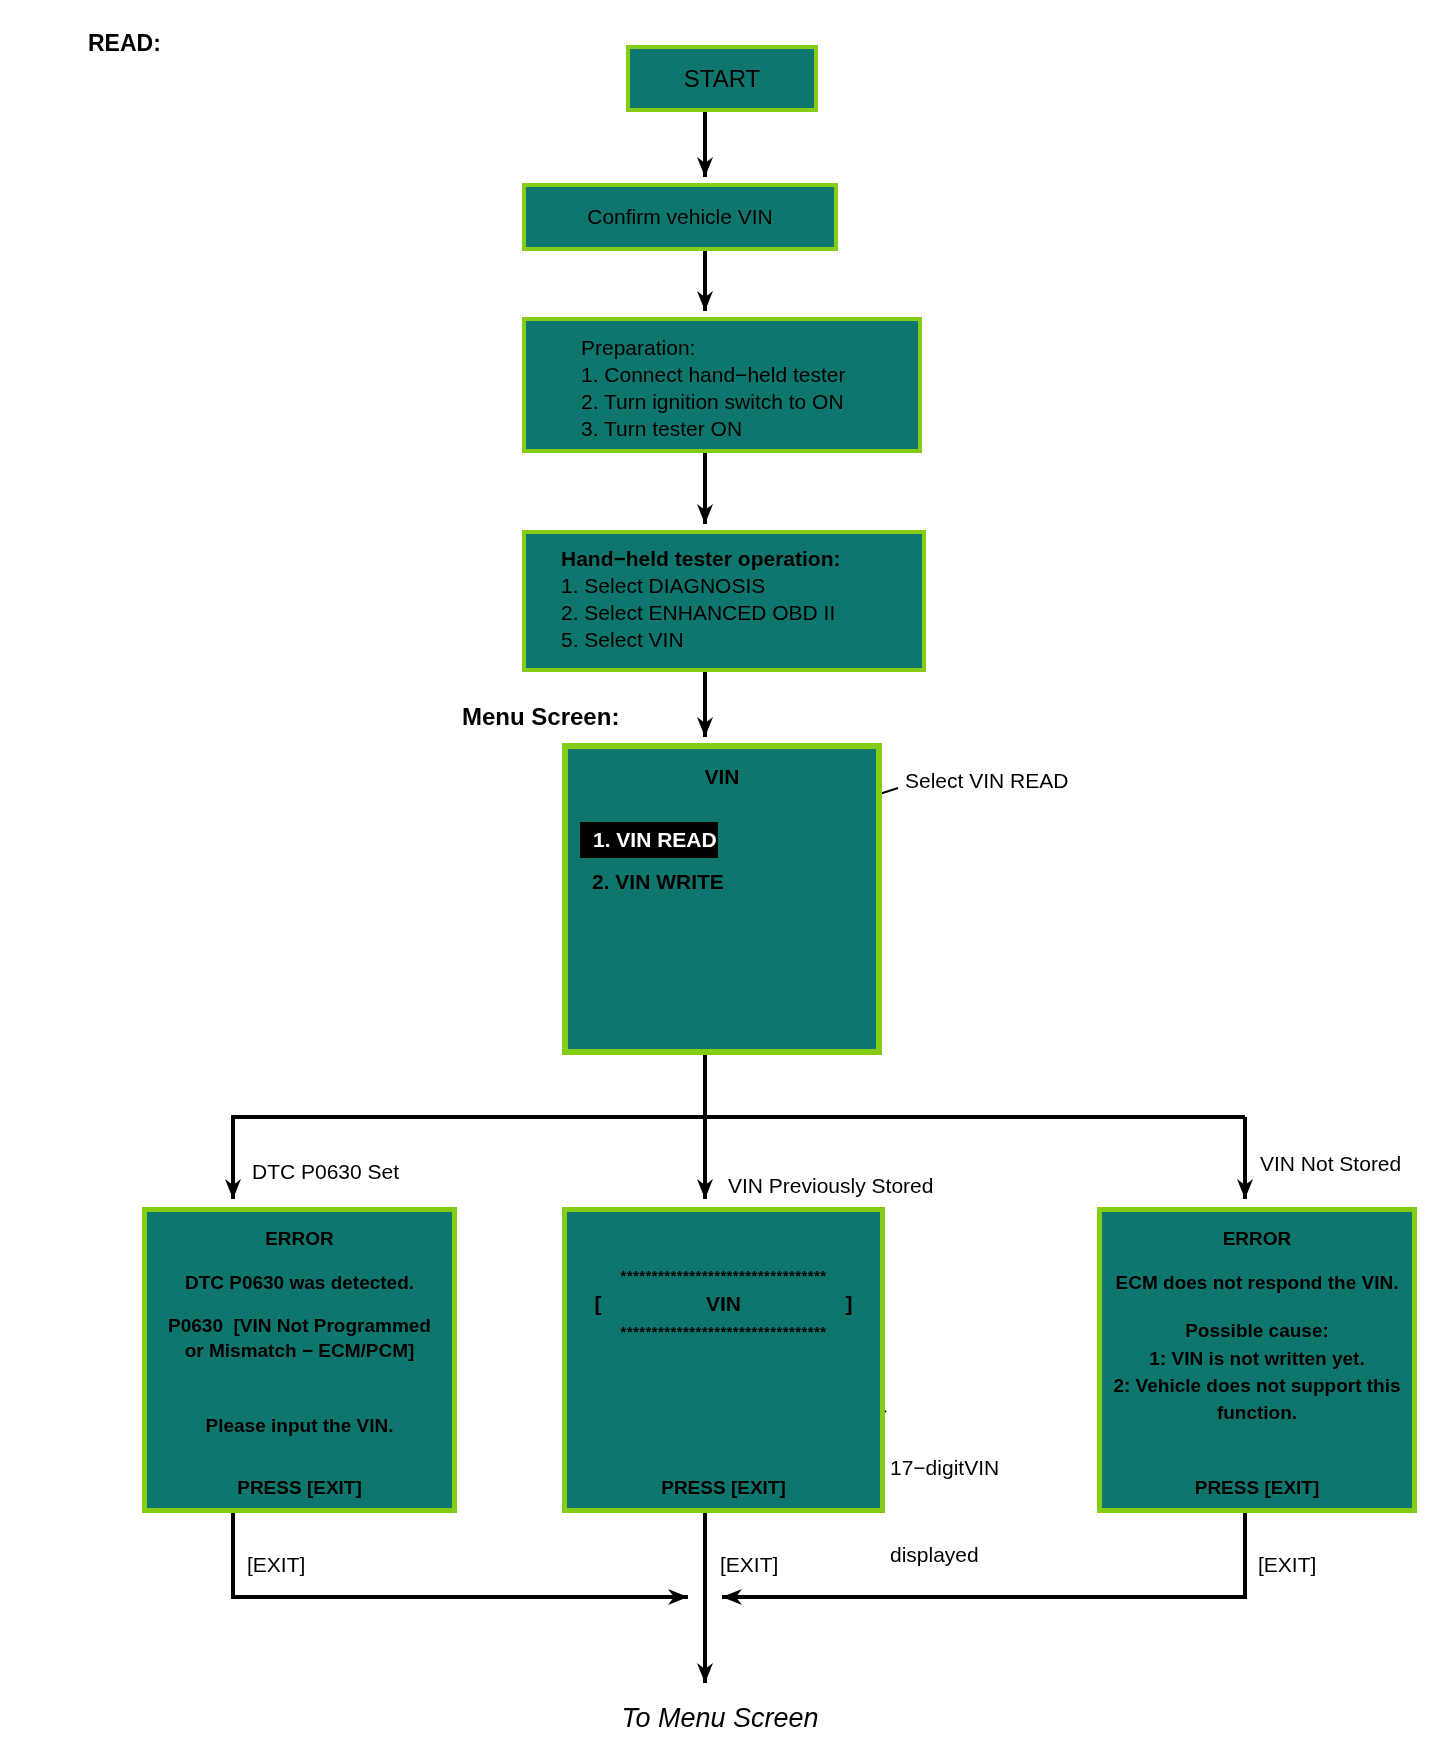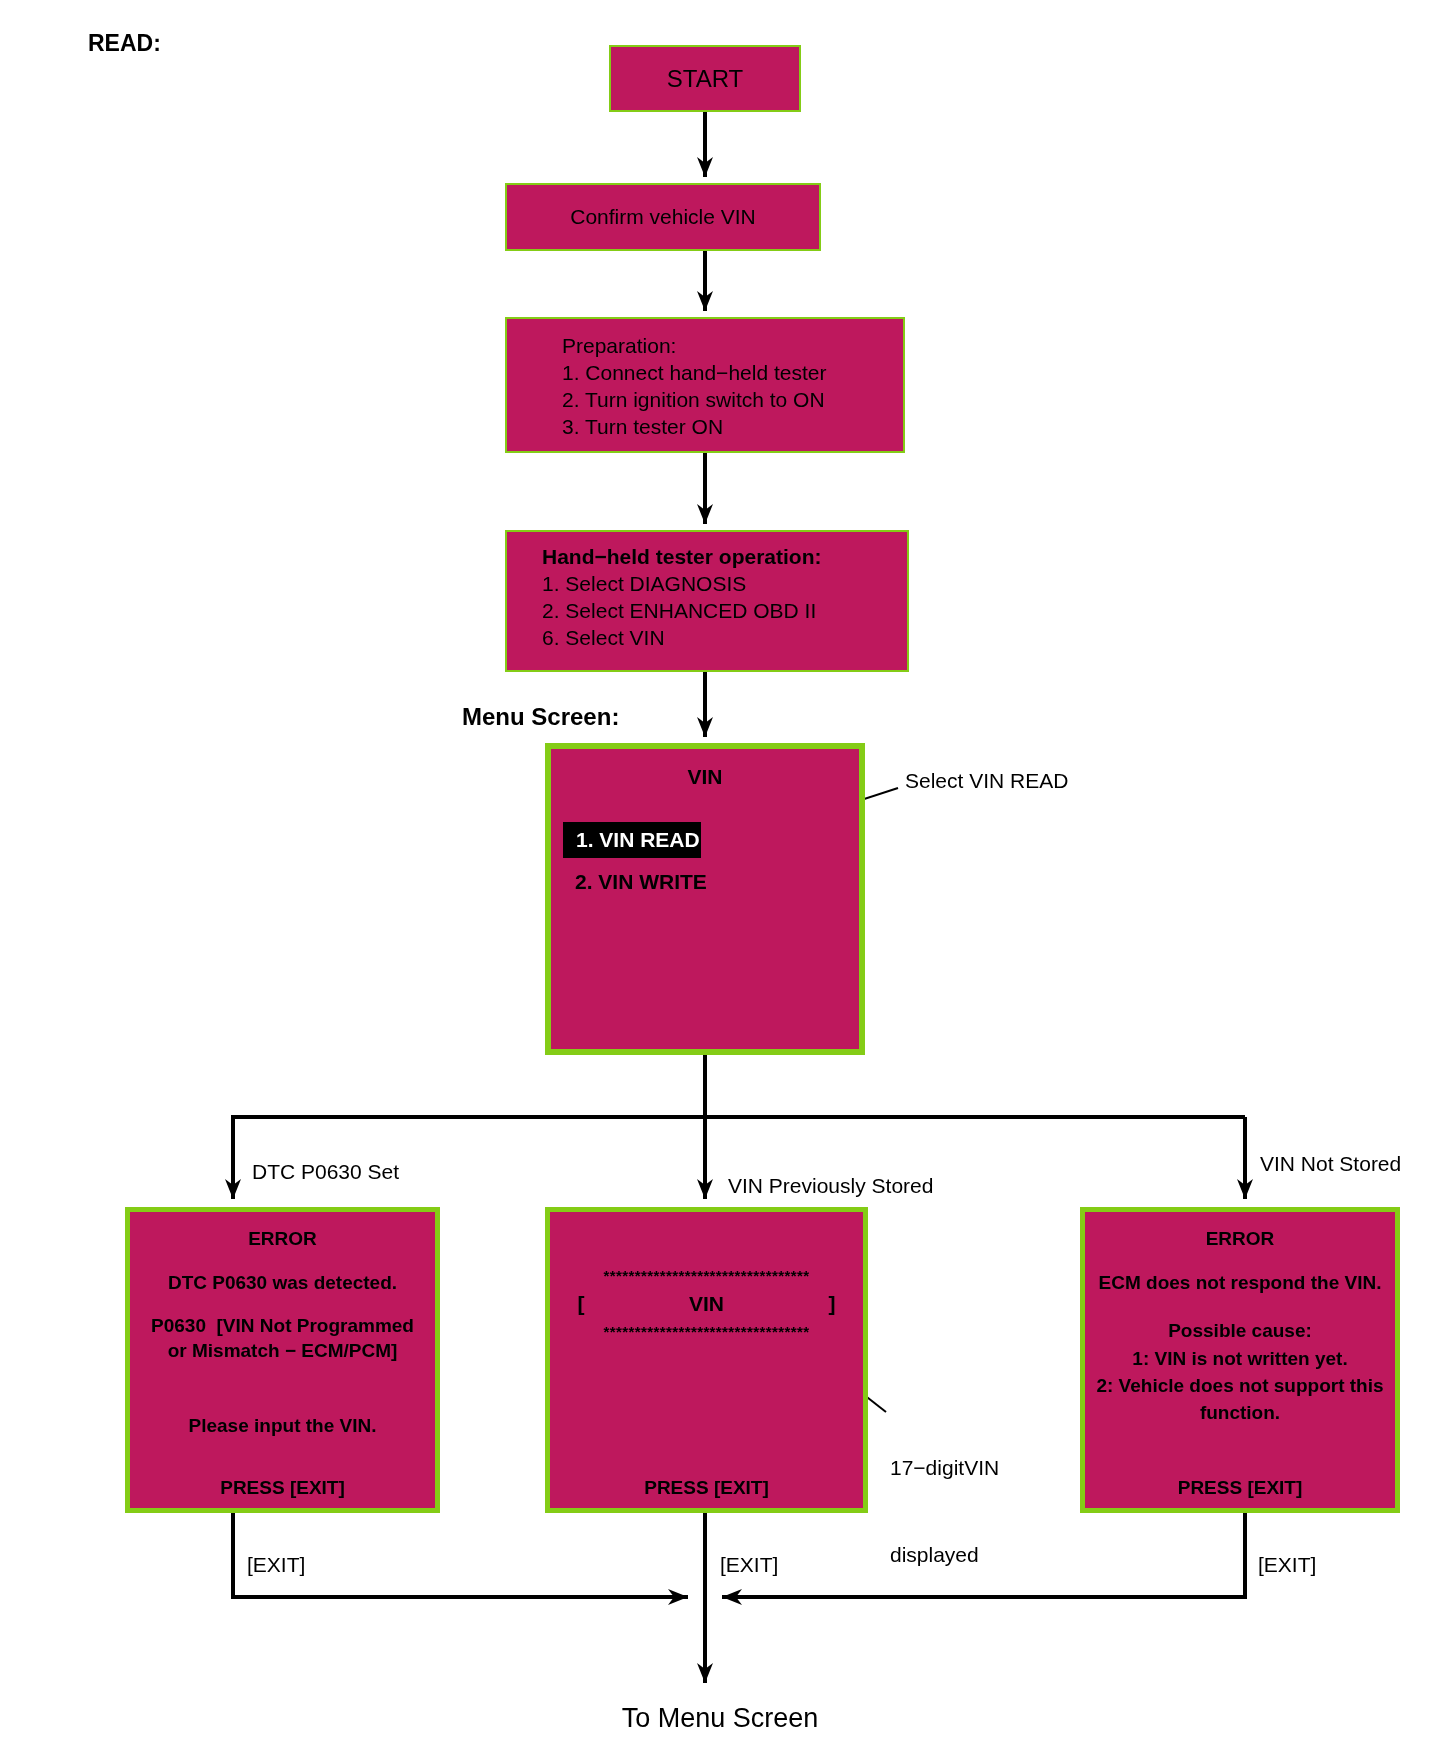--- a/index.html
+++ b/index.html
@@ -4,22 +4,23 @@
 <style>
   html,body{margin:0;padding:0;background:#ffffff;}
   .canvas{
     position:relative;width:1456px;height:1750px;background:#ffffff;
     font-family:"Liberation Sans","DejaVu Sans",sans-serif;color:#000;
     overflow:hidden;
   }
   svg.connectors{position:absolute;left:0;top:0;z-index:1;}
   .abs{position:absolute;z-index:2;}
   .box{
-    position:absolute;z-index:2;background:#be185d;border:2px solid #84cc16;
+    position:absolute;z-index:2;background:#0f766e;border:4px solid #84cc16;
     box-sizing:border-box;
+    margin-left:17px;
   }
   .box-thick{border-width:6px;}
   .box-mid{border-width:5px;}
   .center-text{display:flex;align-items:center;justify-content:center;}
   .t-reg{font-weight:400;}
   .t-bold{font-weight:700;}
   .fs21{font-size:21px;}
   .line{white-space:pre;display:block;}
   .steps .line{line-height:27px;font-size:21px;}
   .bline{position:absolute;left:0;width:100%;text-align:center;
@@ -75,21 +76,21 @@
     <span class="line t-reg">Preparation:</span>
     <span class="line t-reg">1. Connect hand−held tester</span>
     <span class="line t-reg">2. Turn ignition switch to ON</span>
     <span class="line t-reg">3. Turn tester ON</span>
   </div>
 
   <div class="box steps" style="left:505px;top:530px;width:404px;height:142px;padding:11px 0 0 35px;">
     <span class="line t-bold">Hand−held tester operation:</span>
     <span class="line t-reg">1. Select DIAGNOSIS</span>
     <span class="line t-reg">2. Select ENHANCED OBD II</span>
-    <span class="line t-reg">6. Select VIN</span>
+    <span class="line t-reg">5. Select VIN</span>
   </div>
 
   <div class="abs t-bold" style="left:462px;top:703px;font-size:24px;">Menu Screen:</div>
 
   <div class="box box-thick" style="left:545px;top:743px;width:320px;height:312px;">
     <div class="abs t-bold fs21" style="left:0;top:16px;width:100%;text-align:center;">VIN</div>
     <div class="menu-highlight" style="left:12px;top:73px;width:138px;height:36px;">1. VIN READ</div>
     <div class="abs t-bold fs21" style="left:24px;top:121px;">2. VIN WRITE</div>
   </div>
 
@@ -131,15 +132,15 @@
     <span class="bline" style="top:136px;">1: VIN is not written yet.</span>
     <span class="bline" style="top:163px;">2: Vehicle does not support this</span>
     <span class="bline" style="top:190px;">function.</span>
     <span class="bline" style="top:265px;">PRESS [EXIT]</span>
   </div>
 
   <div class="abs ann" style="left:247px;top:1553px;">[EXIT]</div>
   <div class="abs ann" style="left:720px;top:1553px;">[EXIT]</div>
   <div class="abs ann" style="left:1258px;top:1553px;">[EXIT]</div>
 
-  <div class="abs t-reg" style="left:580px;top:1703px;width:280px;text-align:center;font-size:27px;">To Menu Screen</div>
+  <div class="abs t-reg" style="left:580px;top:1703px;width:280px;text-align:center;font-size:27px;font-style:italic;">To Menu Screen</div>
 
 </div>
 
 </body></html>

